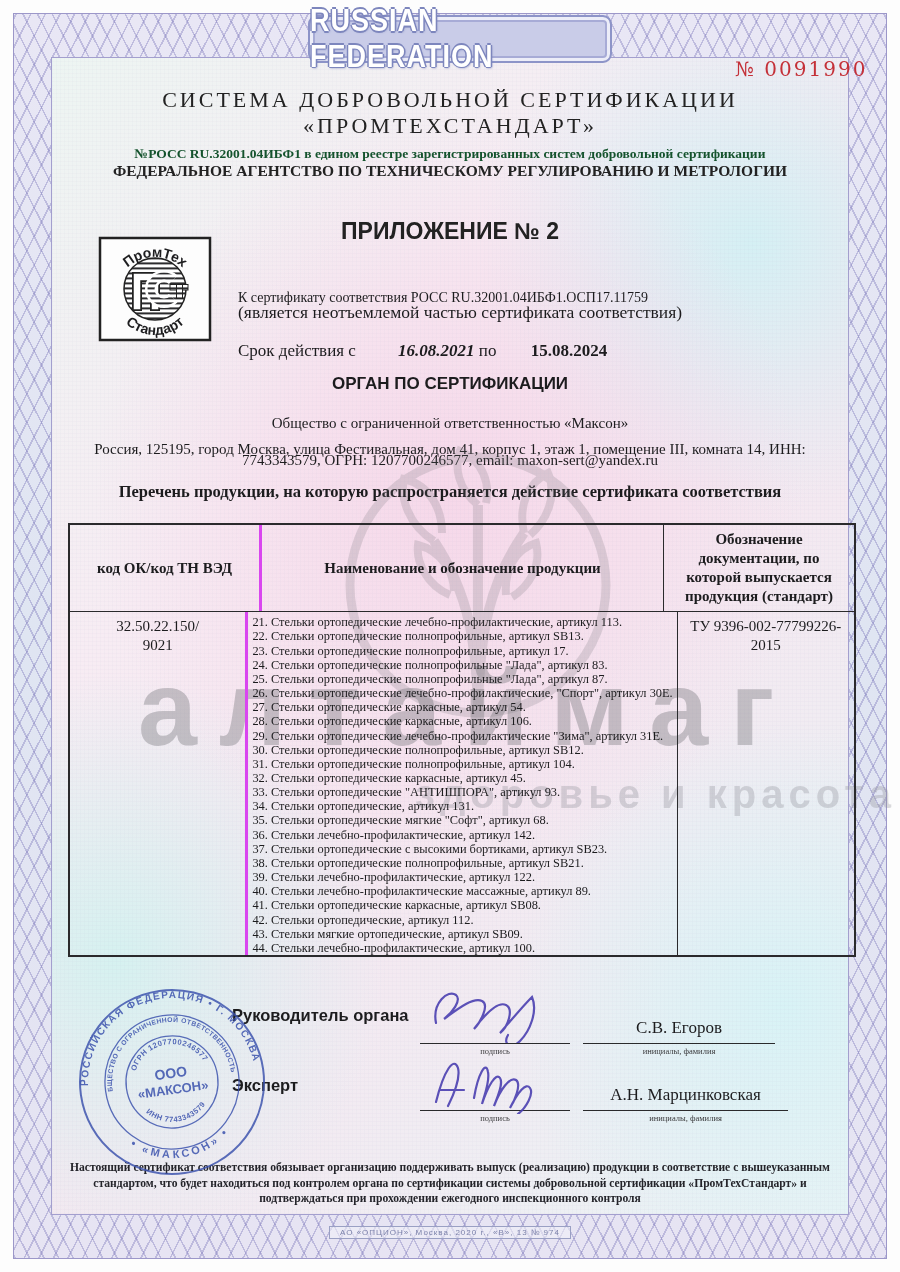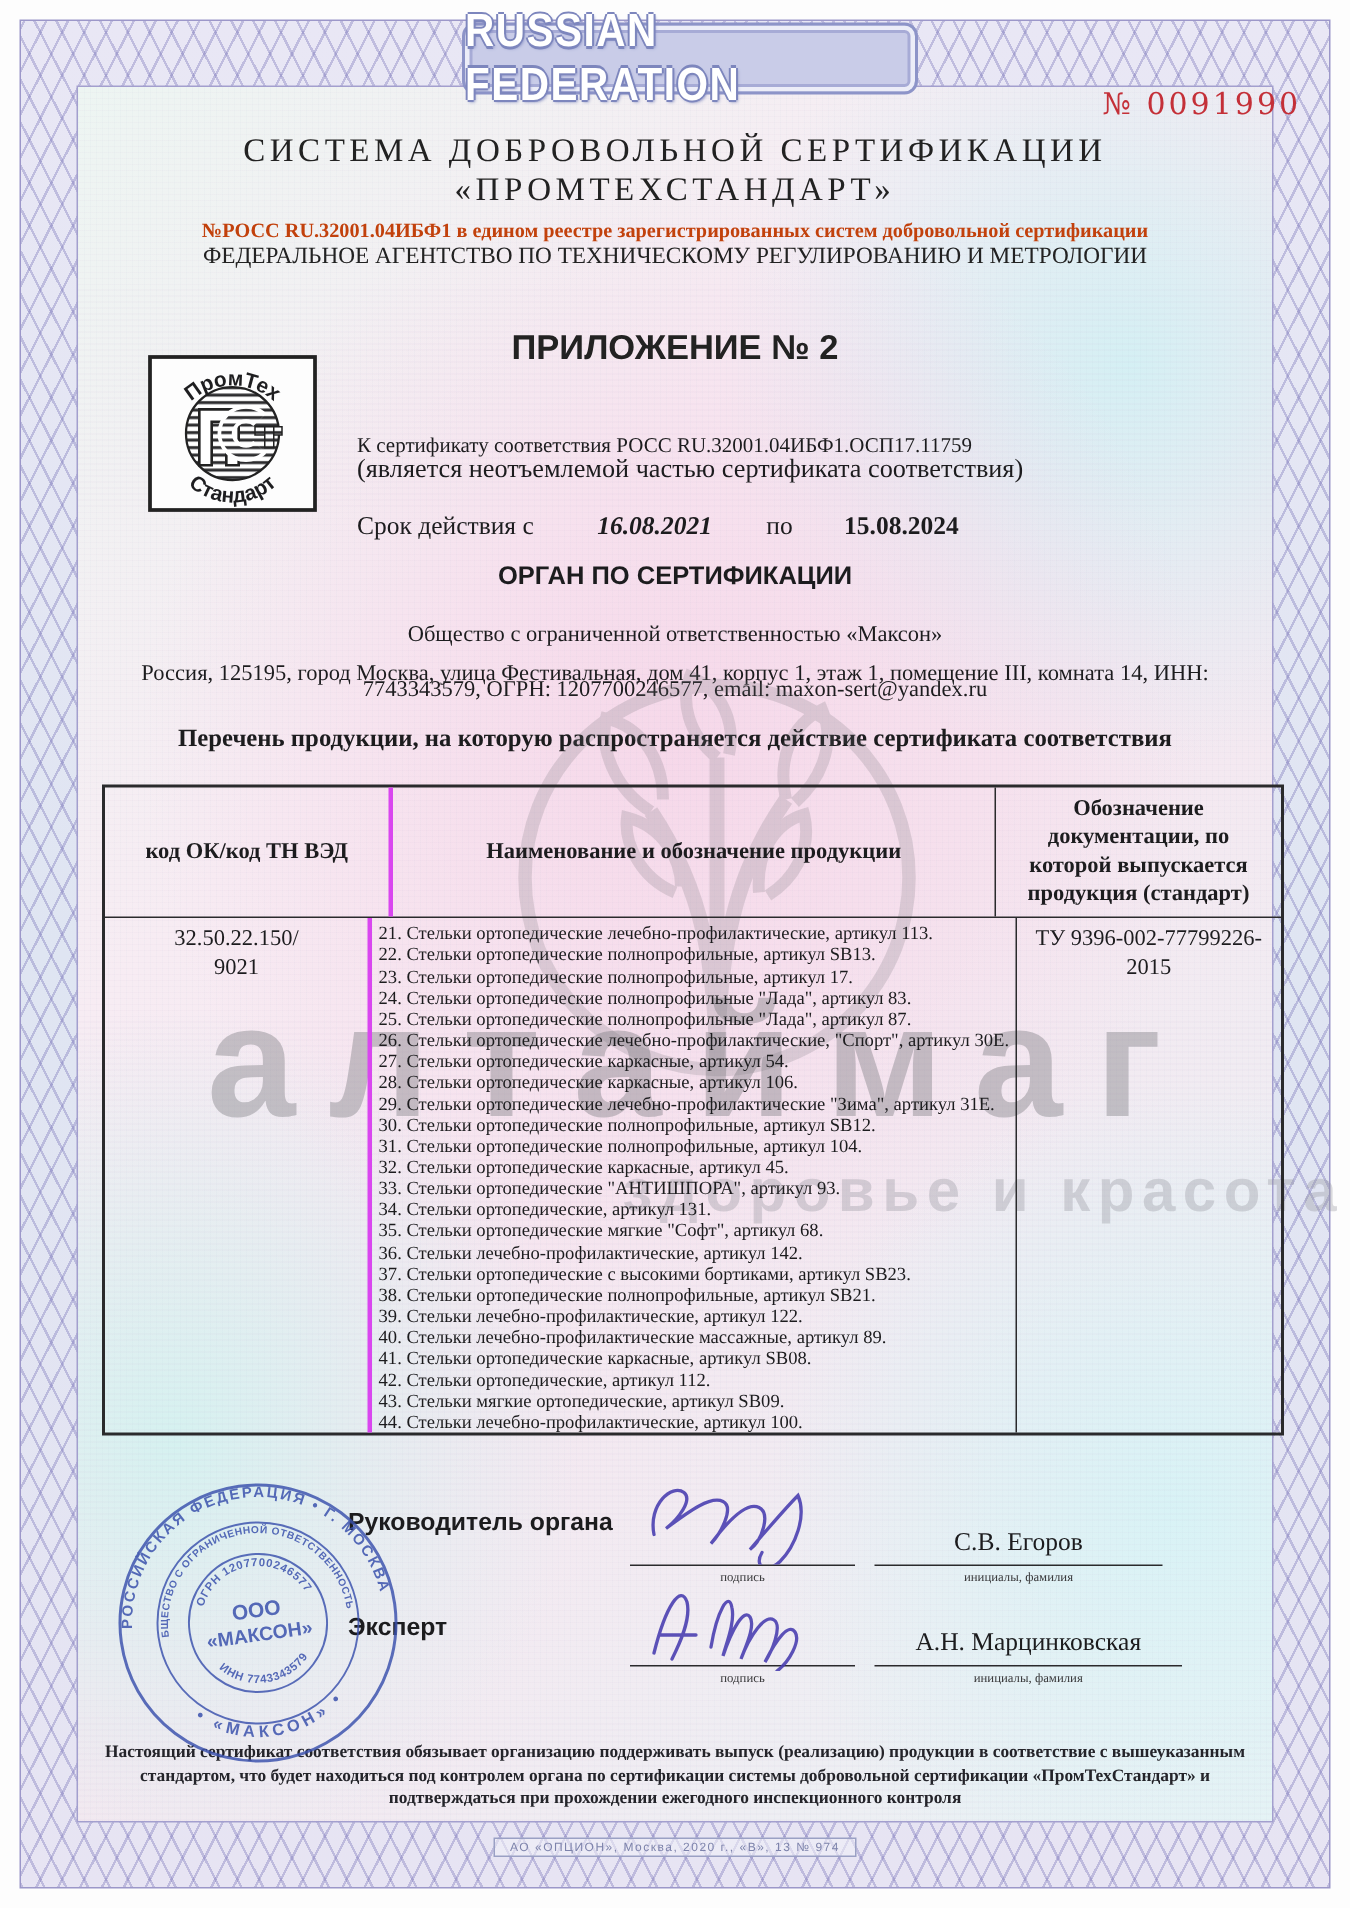--- a/index.html
+++ b/index.html
@@ -56,22 +56,22 @@
     letter-spacing:1px;color:#fff;transform:scaleY(1.15);
     text-shadow:-1.4px 0 0 #7d86bd,1.4px 0 0 #7d86bd,0 -1.4px 0 #7d86bd,0 1.4px 0 #7d86bd,1px 1px 2px #7d86bd;
   }
   .serial{
     left:735px;top:57px;font-size:20px;letter-spacing:2px;color:#c43038;
     font-family:"DejaVu Serif",serif;z-index:4;
   }
   
   .t-system1{top:87px;font-size:22px;letter-spacing:3px;color:#222;}
   .t-system2{top:113px;font-size:22px;letter-spacing:3px;color:#222;}
-  .t-registry{top:146px;font-size:13.5px;font-weight:bold;color:#c2410c;}
-  .t-agency{top:162px;font-size:15.5px;font-weight:normal;color:#222;}
+  .t-registry{top:146px;font-size:13.5px;font-weight:bold;color:#14532d;}
+  .t-agency{top:162px;font-size:15.5px;font-weight:bold;color:#222;}
   .t-appendix{top:218px;font-family:"Liberation Sans",sans-serif;font-weight:bold;font-size:23px;color:#222;}
   .logo-box{left:98px;top:236px;z-index:3;}
   .t-certref{left:238px;top:290px;font-size:14px;}
   .t-certnote{left:238px;top:302px;font-size:17.5px;}
   .t-validity{left:238px;top:341px;font-size:17px;}
   .t-validity b{font-family:"Liberation Serif",serif;}
   .t-organ{top:374px;font-family:"Liberation Sans",sans-serif;font-weight:bold;font-size:17px;}
   .t-organ-num{top:397px;font-size:15px;}
   .t-organ-name{top:415px;font-size:15px;}
   .t-addr1{top:441px;font-size:15px;}
@@ -174,21 +174,21 @@
     <text font-family="Liberation Sans, sans-serif" font-weight="bold" font-size="14" fill="#1e1e20">
       <textPath href="#arcBot" startOffset="50%" text-anchor="middle">Стандарт</textPath>
     </text>
   </svg>
 
   <div class="abs t-certref">К сертификату соответствия РОСС RU.32001.04ИБФ1.ОСП17.11759</div>
   <div class="abs t-certnote">(является неотъемлемой частью сертификата соответствия)</div>
   <div class="abs t-validity">
     <span>Срок действия с</span>
     <b style="margin-left:38px;font-style:italic;">16.08.2021</b>
-    <span style="margin-left:32px;">по</span>
+    <span style="">по</span>
     <b style="margin-left:30px;">15.08.2024</b>
   </div>
 
   <div class="abs ctr t-organ">ОРГАН ПО СЕРТИФИКАЦИИ</div>
   <div class="abs ctr t-organ-name">Общество с ограниченной ответственностью «Максон»</div>
   <div class="abs ctr t-addr1">Россия, 125195, город Москва, улица Фестивальная, дом 41, корпус 1, этаж 1, помещение III, комната 14, ИНН:</div>
   <div class="abs ctr t-addr2">7743343579, ОГРН: 1207700246577, email: maxon-sert@yandex.ru</div>
 
   <div class="abs ctr t-products">Перечень продукции, на которую распространяется действие сертификата соответствия</div>
 

